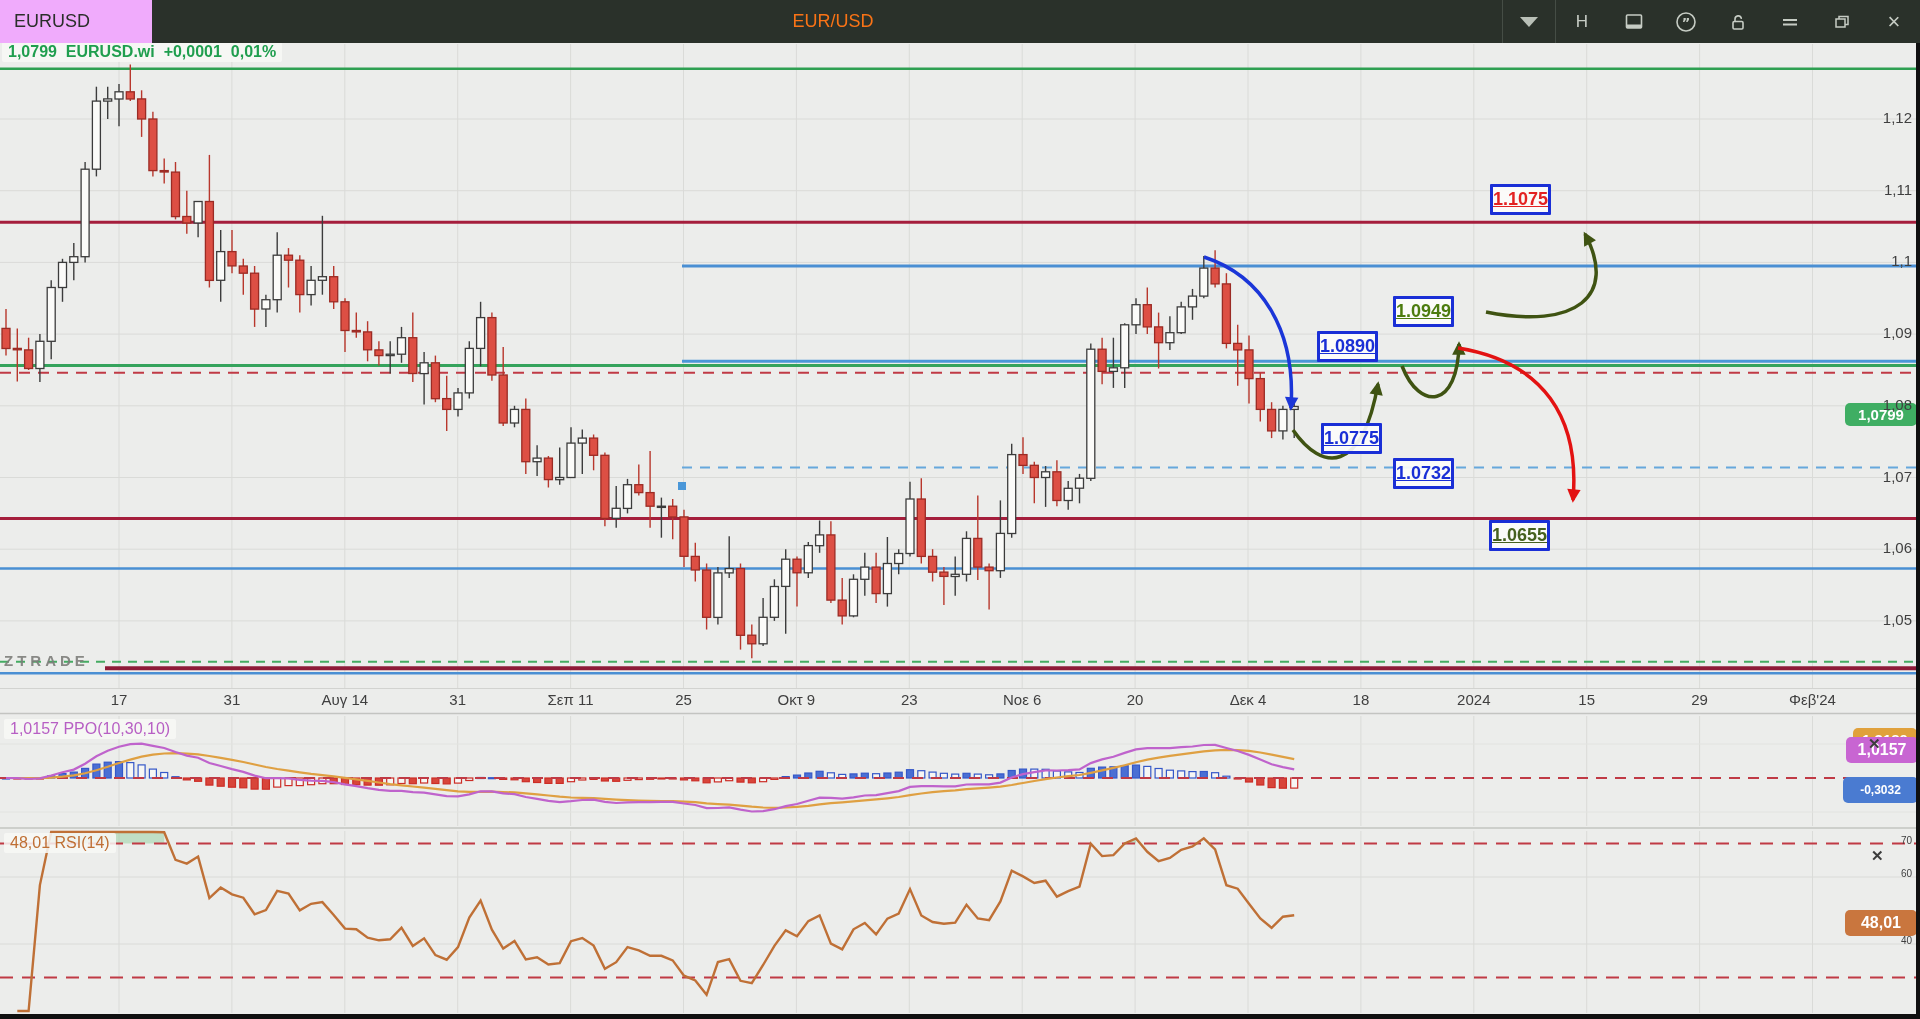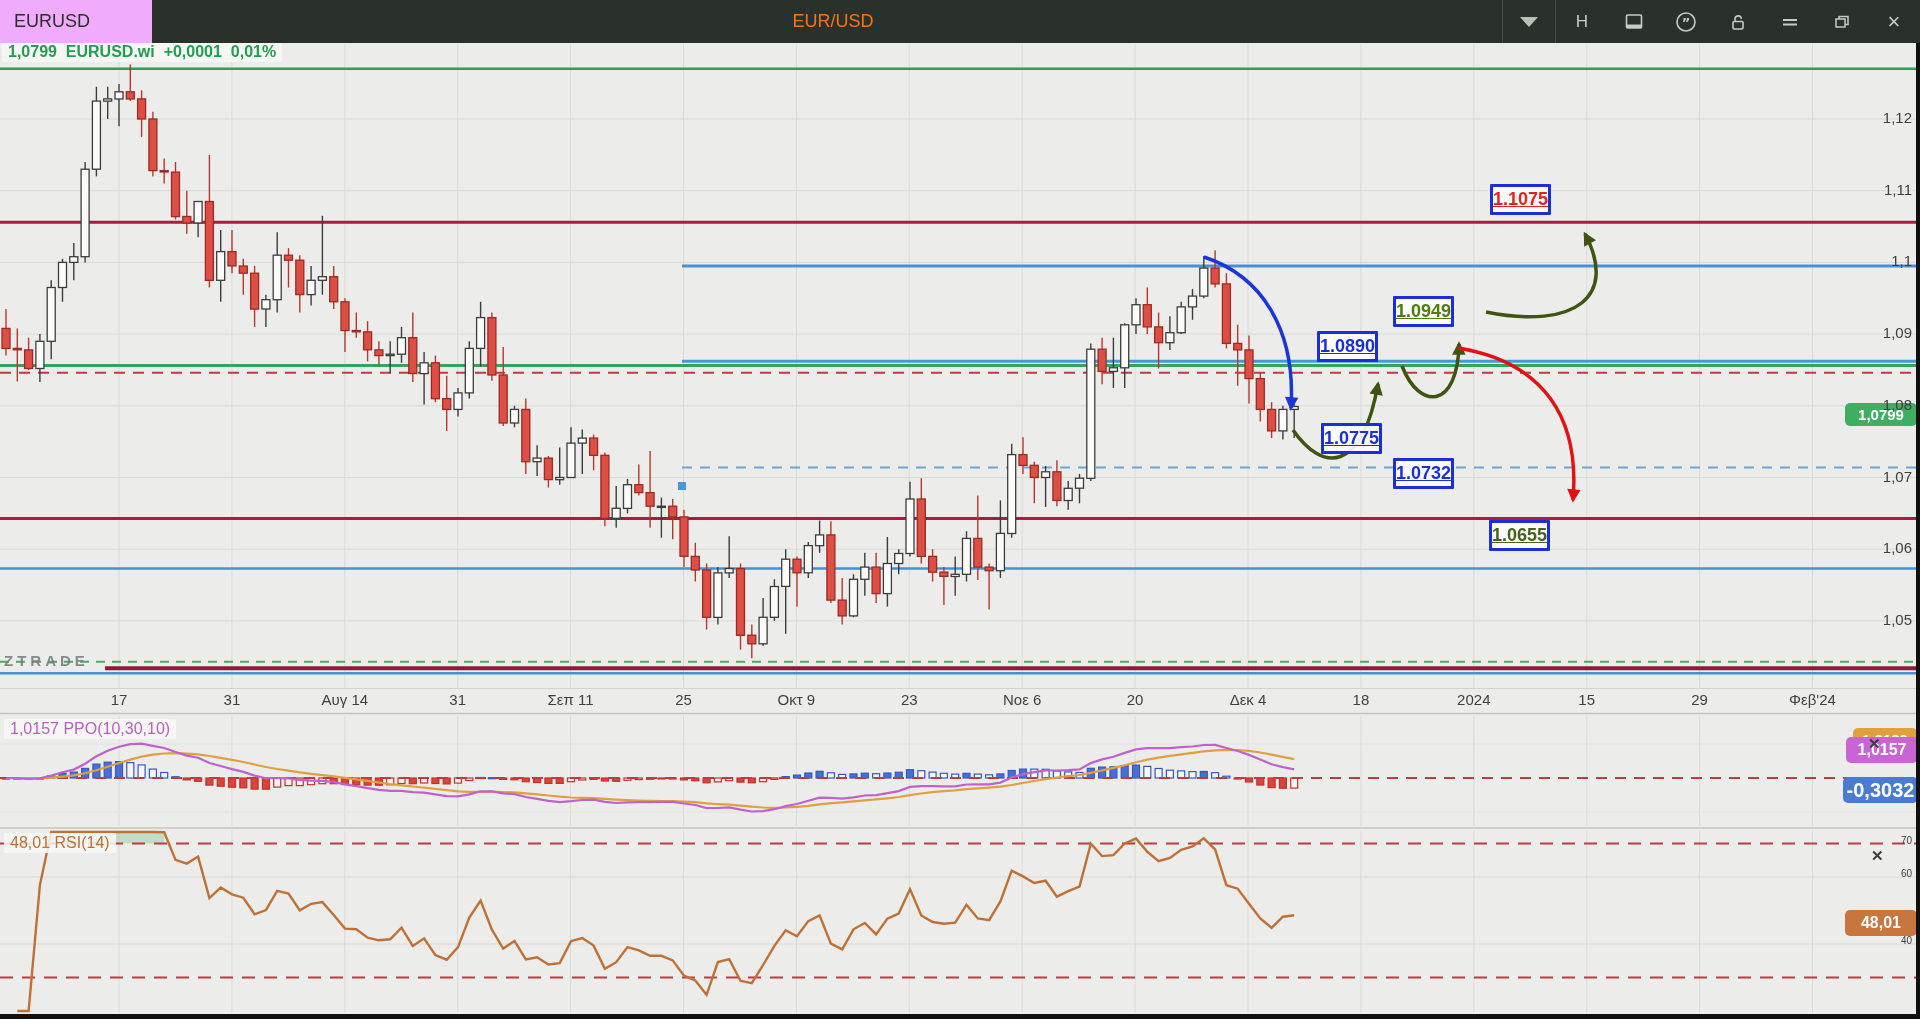--- a/index.html
+++ b/index.html
@@ -32,21 +32,21 @@
   .ppo-chip{left:4px;top:719px;color:#b75fc4;}
   .rsi-chip{left:4px;top:833px;color:#bf6f34;}
   .plabel{position:absolute;border:3px solid #1a2fd6;background:rgba(252,252,250,0.92);
           font-size:18px;font-weight:bold;text-decoration:underline;padding:1px 0 2px;border-radius:1px;
           line-height:22px;}
   .badge{position:absolute;color:#fff;font-size:15px;font-weight:bold;display:flex;align-items:center;
          justify-content:center;border-radius:5px;}
   .b-price{left:1845px;top:403px;width:72px;height:23px;background:#3fae63;}
   .b-orange{left:1853px;top:728px;width:64px;height:22px;background:#e0a13c;z-index:1;}
   .b-purple{left:1846px;top:737px;width:72px;height:26px;background:#c865d2;z-index:2;font-size:16px;}
-  .b-blue{left:1843px;top:777px;width:75px;height:26px;background:#4a7bd1;font-size:20px;}
+  .b-blue{left:1843px;top:777px;width:75px;height:26px;background:#4a7bd1;font-size:12px;}
   .b-rsi{left:1845px;top:910px;width:72px;height:26px;background:#c9763e;font-size:16px;}
   .wmark{position:absolute;left:846px;top:468px;font-size:54px;font-weight:bold;letter-spacing:2px;
          color:rgba(175,175,172,0.5);}
   .wmark .accent{color:rgba(135,195,145,0.55);}
   .ztrade{position:absolute;left:4px;top:652px;font-size:15px;font-weight:600;letter-spacing:4px;
           color:rgba(125,125,122,0.9);}
   .cursor-x{position:absolute;color:#3c3c3c;font-size:15px;font-weight:bold;z-index:6;}
   .edge-bottom{position:absolute;left:0;top:1014px;width:1920px;height:5px;background:#101010;z-index:20;}
   .edge-right{position:absolute;left:1916px;top:43px;width:4px;height:976px;background:#101010;z-index:20;}
 </style>

